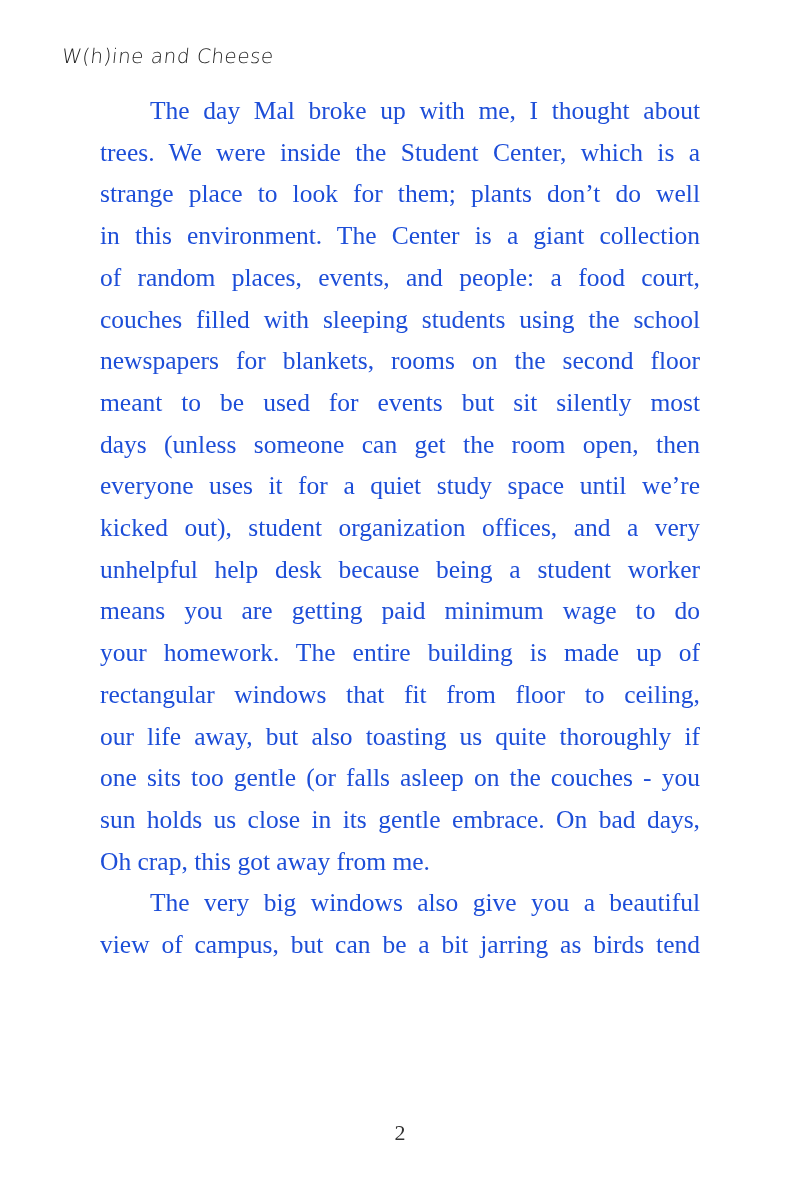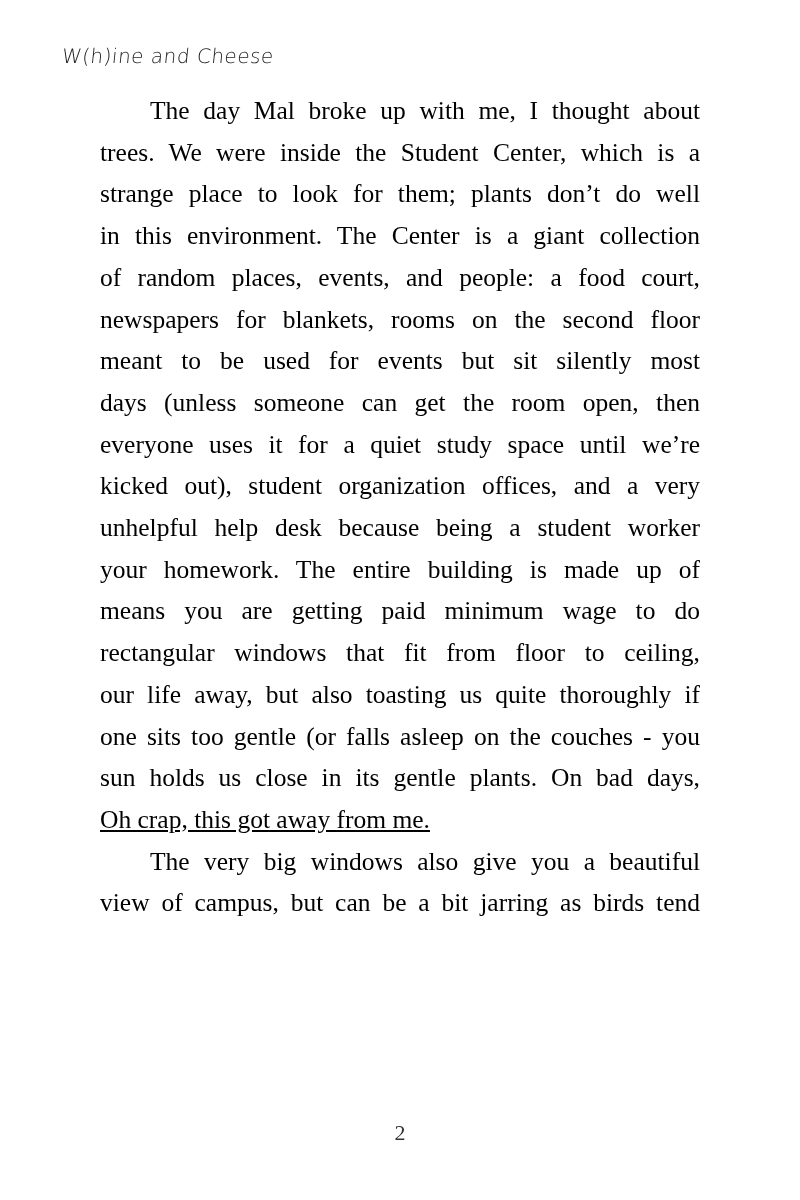--- a/index.html
+++ b/index.html
@@ -7,56 +7,57 @@
   .running-head {
     position: absolute; left: 62px; top: 44px;
     font-family: "DejaVu Sans", sans-serif;
     font-size: 20px; font-weight: 200; color: #222;
     letter-spacing: 0.5px;
     transform: skewX(-6deg);
   }
   .body-text {
     position: absolute; left: 100px; top: 90px; width: 600px;
     font-family: "Liberation Serif", serif;
-    font-size: 25.5px; line-height: 41.7px; color: #000000;
+    font-size: 25.5px; line-height: 41.7px; color: #1d4ed8;
   }
   .line { display: block; white-space: nowrap; text-align: justify; text-align-last: justify; }
-  .line.last { text-align-last: left; text-decoration: underline; }
+  .line.last { text-align-last: left; }
   .line.indent { padding-left: 50px; }
   .page-number {
     position: absolute; left: 0; width: 800px; top: 1120px;
     text-align: center;
     font-family: "Liberation Serif", serif;
     font-size: 22px; color: #333;
   }
 </style>
 </head>
 <body>
 
 <div class="running-head">W(h)ine and Cheese</div>
 
 <div class="body-text">
   <div>
     <span class="line indent">The day Mal broke up with me, I thought about</span>
     <span class="line">trees. We were inside the Student Center, which is a</span>
     <span class="line">strange place to look for them; plants don’t do well</span>
     <span class="line">in this environment. The Center is a giant collection</span>
     <span class="line">of random places, events, and people: a food court,</span>
+    <span class="line">couches filled with sleeping students using the school</span>
     <span class="line">newspapers for blankets, rooms on the second floor</span>
     <span class="line">meant to be used for events but sit silently most</span>
     <span class="line">days (unless someone can get the room open, then</span>
     <span class="line">everyone uses it for a quiet study space until we’re</span>
     <span class="line">kicked out), student organization offices, and a very</span>
     <span class="line">unhelpful help desk because being a student worker</span>
+    <span class="line">means you are getting paid minimum wage to do</span>
     <span class="line">your homework. The entire building is made up of</span>
-    <span class="line">means you are getting paid minimum wage to do</span>
     <span class="line">rectangular windows that fit from floor to ceiling,</span>
     <span class="line">our life away, but also toasting us quite thoroughly if</span>
     <span class="line">one sits too gentle (or falls asleep on the couches - you</span>
-    <span class="line">sun holds us close in its gentle plants. On bad days,</span>
+    <span class="line">sun holds us close in its gentle embrace. On bad days,</span>
     <span class="line last">Oh crap, this got away from me.</span>
   </div>
   <div>
     <span class="line indent">The very big windows also give you a beautiful</span>
     <span class="line">view of campus, but can be a bit jarring as birds tend</span>
   </div>
 </div>
 
 <div class="page-number">2</div>
 

